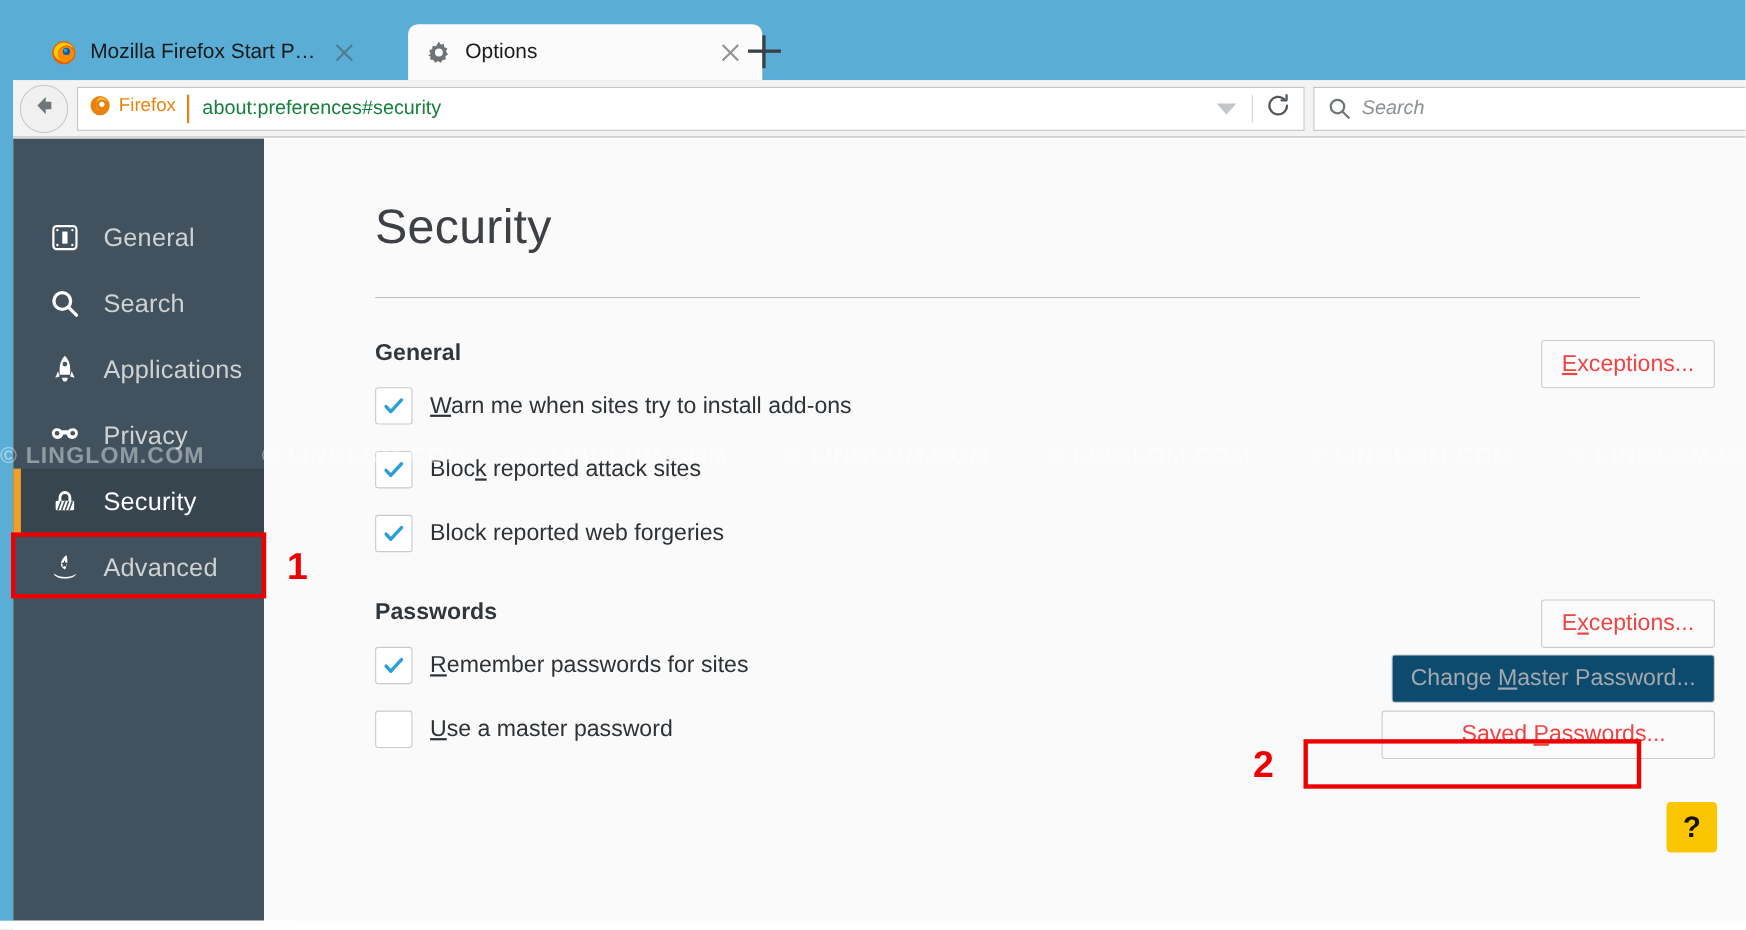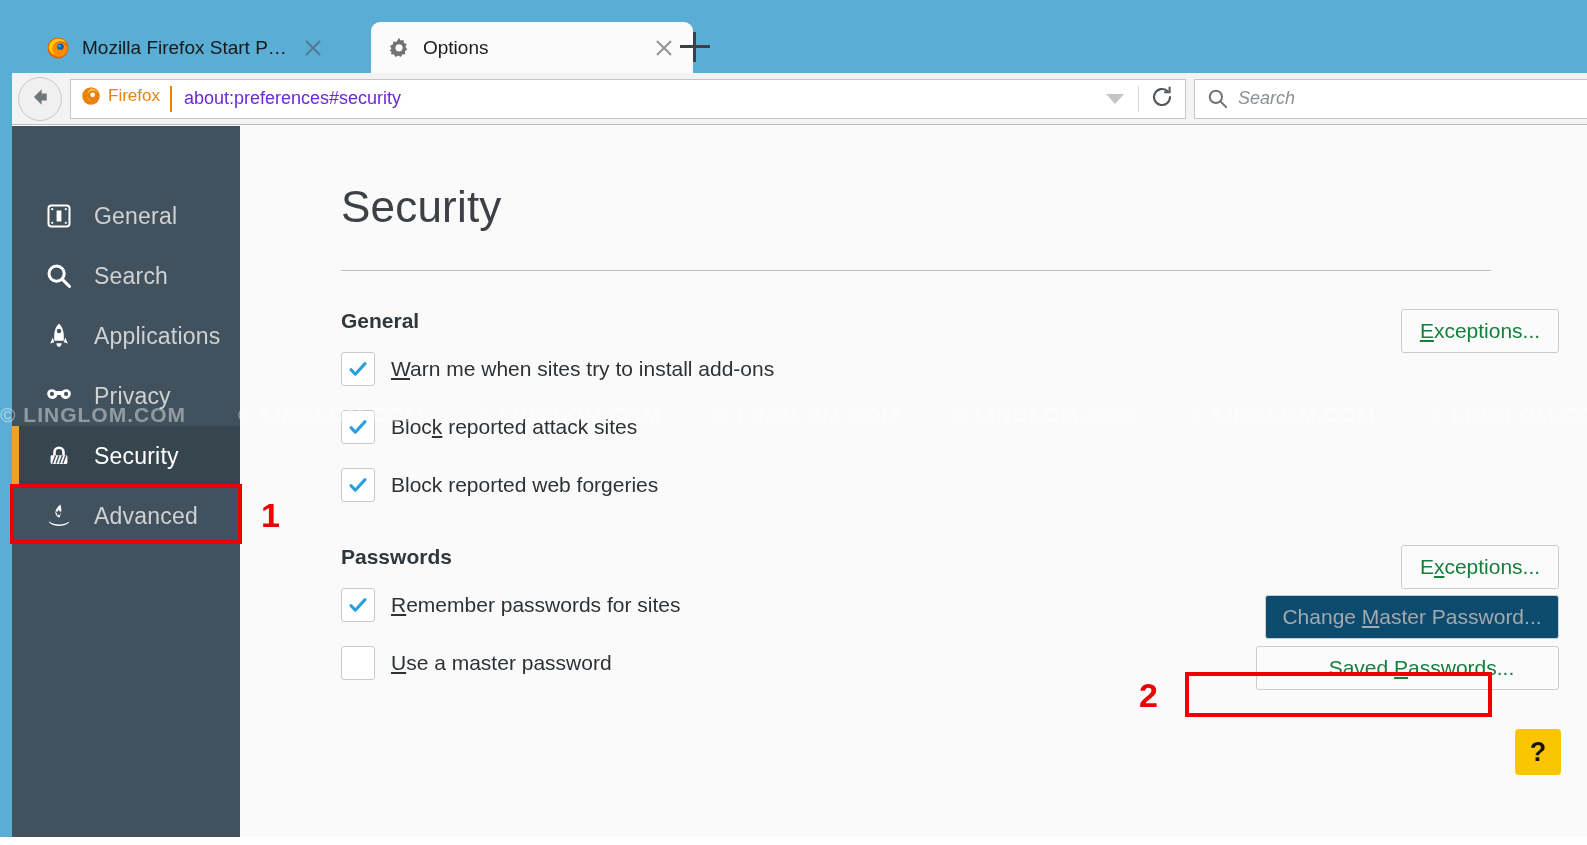--- a/index.html
+++ b/index.html
@@ -146,21 +146,21 @@
     display: flex; align-items: flex-start;
     flex: 0 0 auto;
     padding-right: 10px;
     border-right: 2px solid #e8820c;
     height: 26px;
   }
   .ident-icon { width: 20px; height: 20px; margin-right: 7px; flex: 0 0 20px; }
   .ident-label { font-size: 17px; color: #e8820c; }
   .url-text {
     font-size: 18px;
-    color: #6d28d9;
+    color: #15803d;
     margin-left: 12px;
     white-space: nowrap;
     overflow: hidden;
     flex: 1 1 auto;
   }
   .url-dropmarker {
     width: 0; height: 0; flex: 0 0 auto;
     border-left: 9px solid transparent;
     border-right: 9px solid transparent;
     border-top: 10px solid #c3c6c8;
@@ -299,21 +299,21 @@
   .btn {
     position: absolute;
     height: 44px;
     border: 1px solid #c9cdcf;
     border-radius: 3px;
     background: #fbfbfb;
     display: flex;
     align-items: center;
     justify-content: center;
     font-size: 21px;
-    color: #15803d;
+    color: #ef4444;
     padding: 0 16px;
   }
   .btn.disabled { color: #a4a9ad; background: #0c4a6e; }
   .btn u { text-decoration: underline; }
 
   #btn-exceptions-general { left: 1060px; top: 0px;  width: 158px; }
   #btn-exceptions-pw      { left: 1060px; top: 0px;  width: 158px; }
   #btn-change-master      { left: 924px;  top: 50px; width: 294px; }
   #btn-saved-passwords    { left: 915px;  top: 101px;width: 303px; padding-left: 44px; }
 

